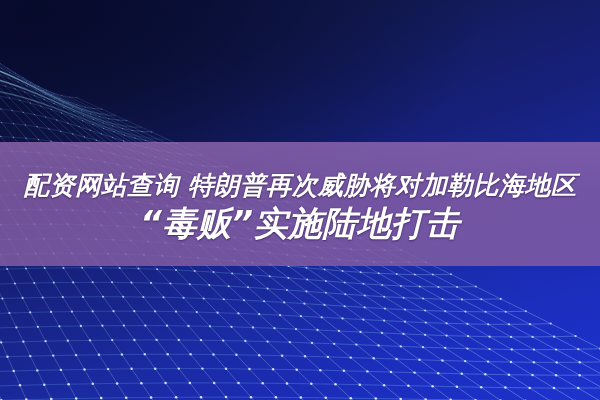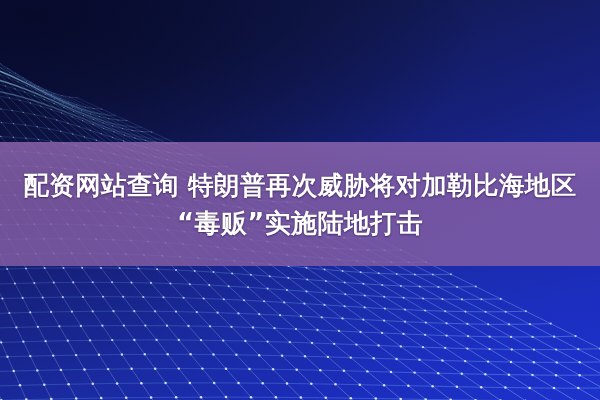--- a/index.html
+++ b/index.html
@@ -7,20 +7,21 @@
     padding: 0;
     background: #0d1030;
   }
   #stage {
     position: relative;
     width: 600px;
     height: 400px;
     overflow: hidden;
     font-family: "DejaVu Sans", "Liberation Sans", sans-serif;
     background: #14246e;
+    font-style: italic;
   }
 
   
   .bg-gradient {
     position: absolute;
     inset: 0;
     background:
       linear-gradient(160deg,
         #0c1244 0%,
         #121a52 22%,
@@ -71,21 +72,21 @@
     font-weight: 700;
     font-size: 26px;
     line-height: 38px;
     letter-spacing: 0.4px;
     white-space: nowrap;
     text-shadow:
       0 1px 2px rgba(40,18,70,0.55),
       0 0 1px rgba(40,18,70,0.8);
   }
   .headline-line.line-1 { font-size: 25.5px; }
-  .headline-line.line-2 { font-size: 26px; }
+  .headline-line.line-2 { font-size: 34px; }
 </style>
 </head>
 <body>
 
 <div id="stage">
 
   <div class="bg-gradient"></div>
   <div class="bg-vignette"></div>
 
   <div class="mesh-layer">

